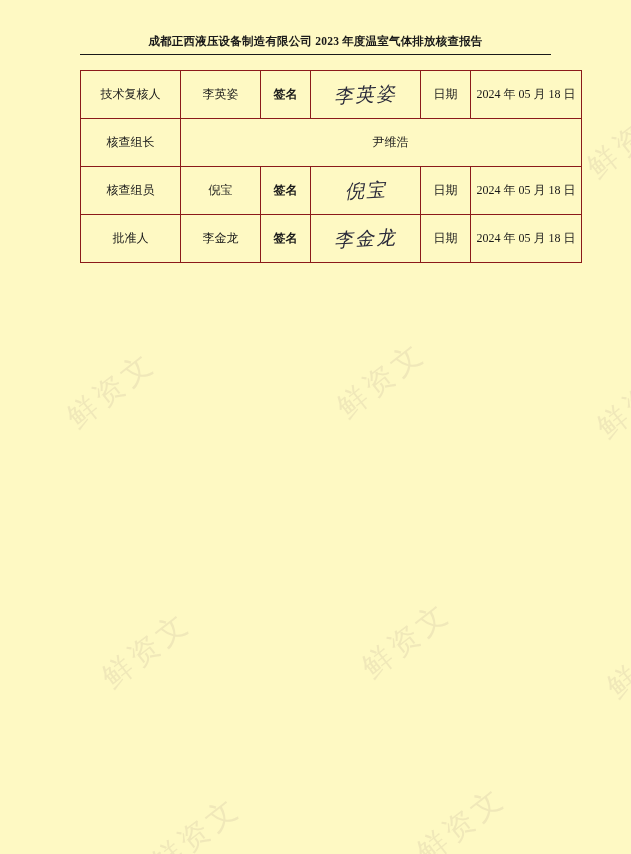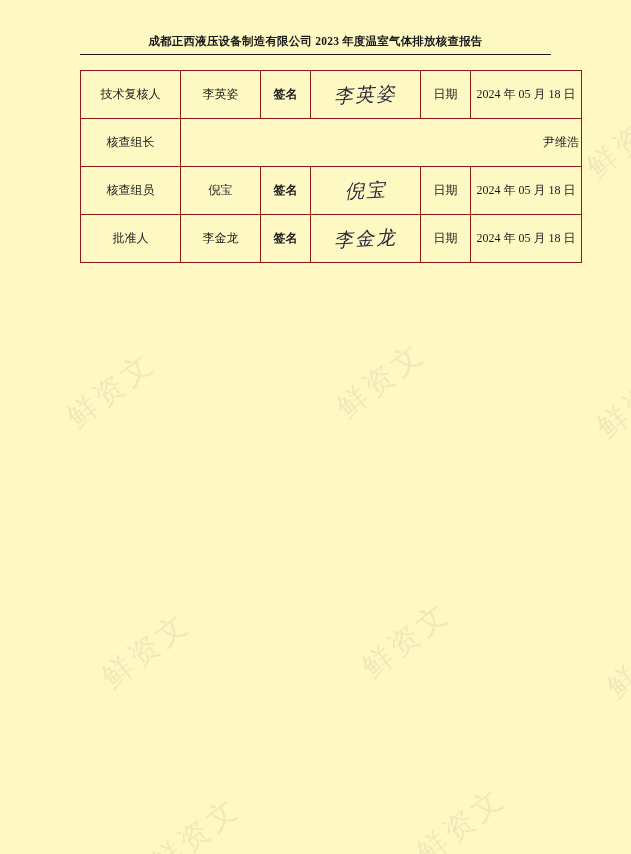--- a/index.html
+++ b/index.html
@@ -64,21 +64,21 @@
   .sig-text {
     font-family: "DejaVu Serif", serif;
     font-style: italic;
     font-size: 19px;
     color: #2a2a3a;
     letter-spacing: 2px;
     transform: rotate(-3deg);
     display: inline-block;
   }
   .member-row td.member-name {
-    text-align: right;
+    text-align: center;
     padding-left: 21px;
   }
   
   .wm {
     position: absolute;
     font-family: "DejaVu Sans", sans-serif;
     font-size: 30px;
     color: rgba(150, 120, 120, 0.13);
     transform: rotate(-38deg);
     white-space: nowrap;

